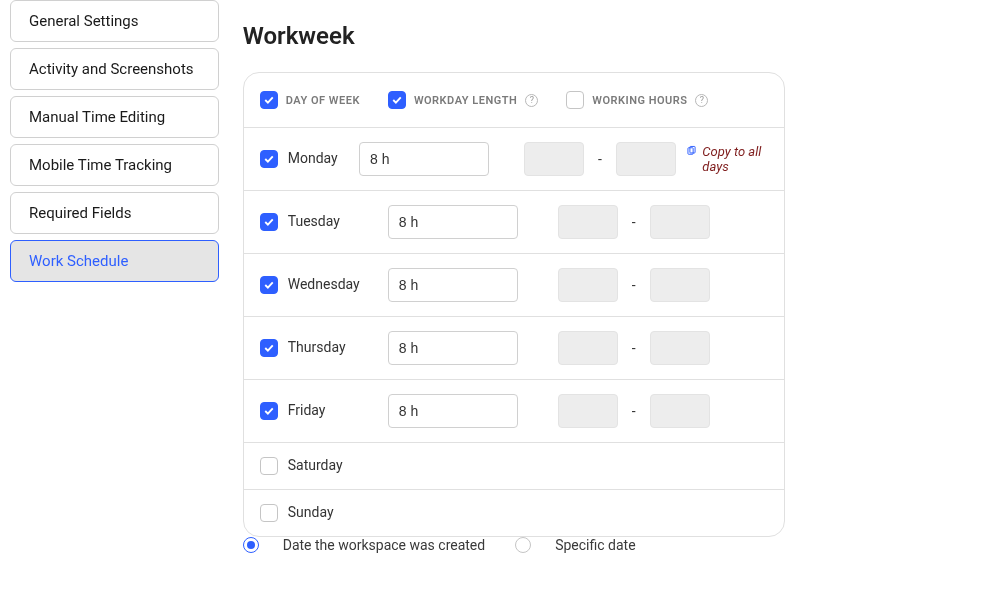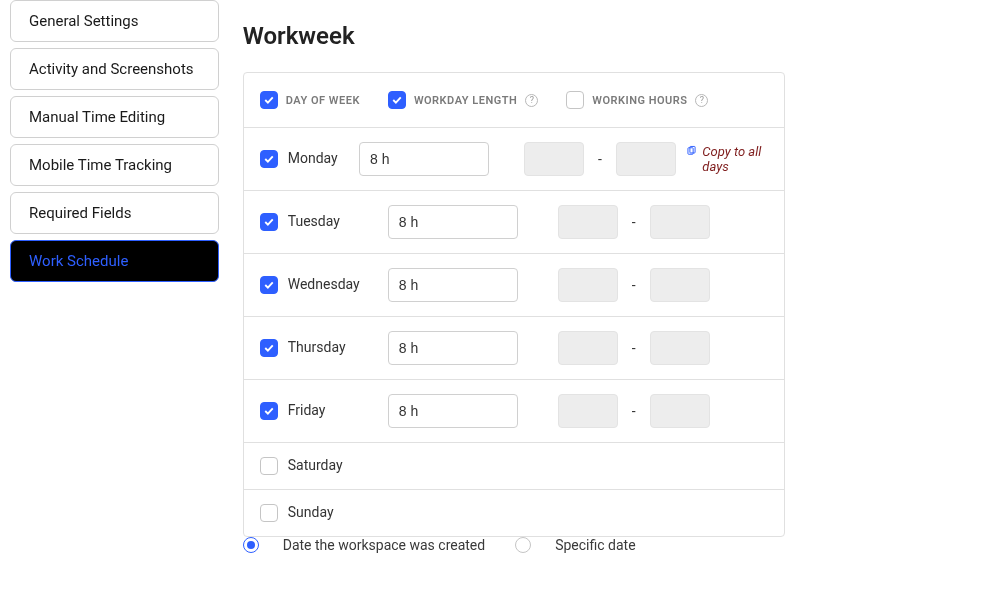--- a/index.html
+++ b/index.html
@@ -23,37 +23,37 @@
       border: 1px solid #d0d0d0;
       border-radius: 6px;
       padding: 11px 18px;
       margin-bottom: 6px;
       cursor: pointer;
       color: #1a1a1a;
       font-size: 15px;
     }
     .sidebar-item.active {
       border-color: #2e5fff;
-      background: #000000;
+      background: #e5e5e5;
       color: #2e5fff;
     }
     .main {
       flex: 1;
       padding: 16px 12px;
     }
     .page-title {
       font-size: 24px;
       font-weight: 600;
       color: #222;
       margin-bottom: 22px;
       margin-top: 6px;
     }
     .panel {
       border: 1px solid #e0e0e0;
-      border-radius: 4px;
+      border-radius: 16px;
     }
     .panel-header {
       display: flex;
       align-items: center;
       gap: 28px;
       padding: 18px 16px;
     }
     .hx {
       display: flex;
       align-items: center;

